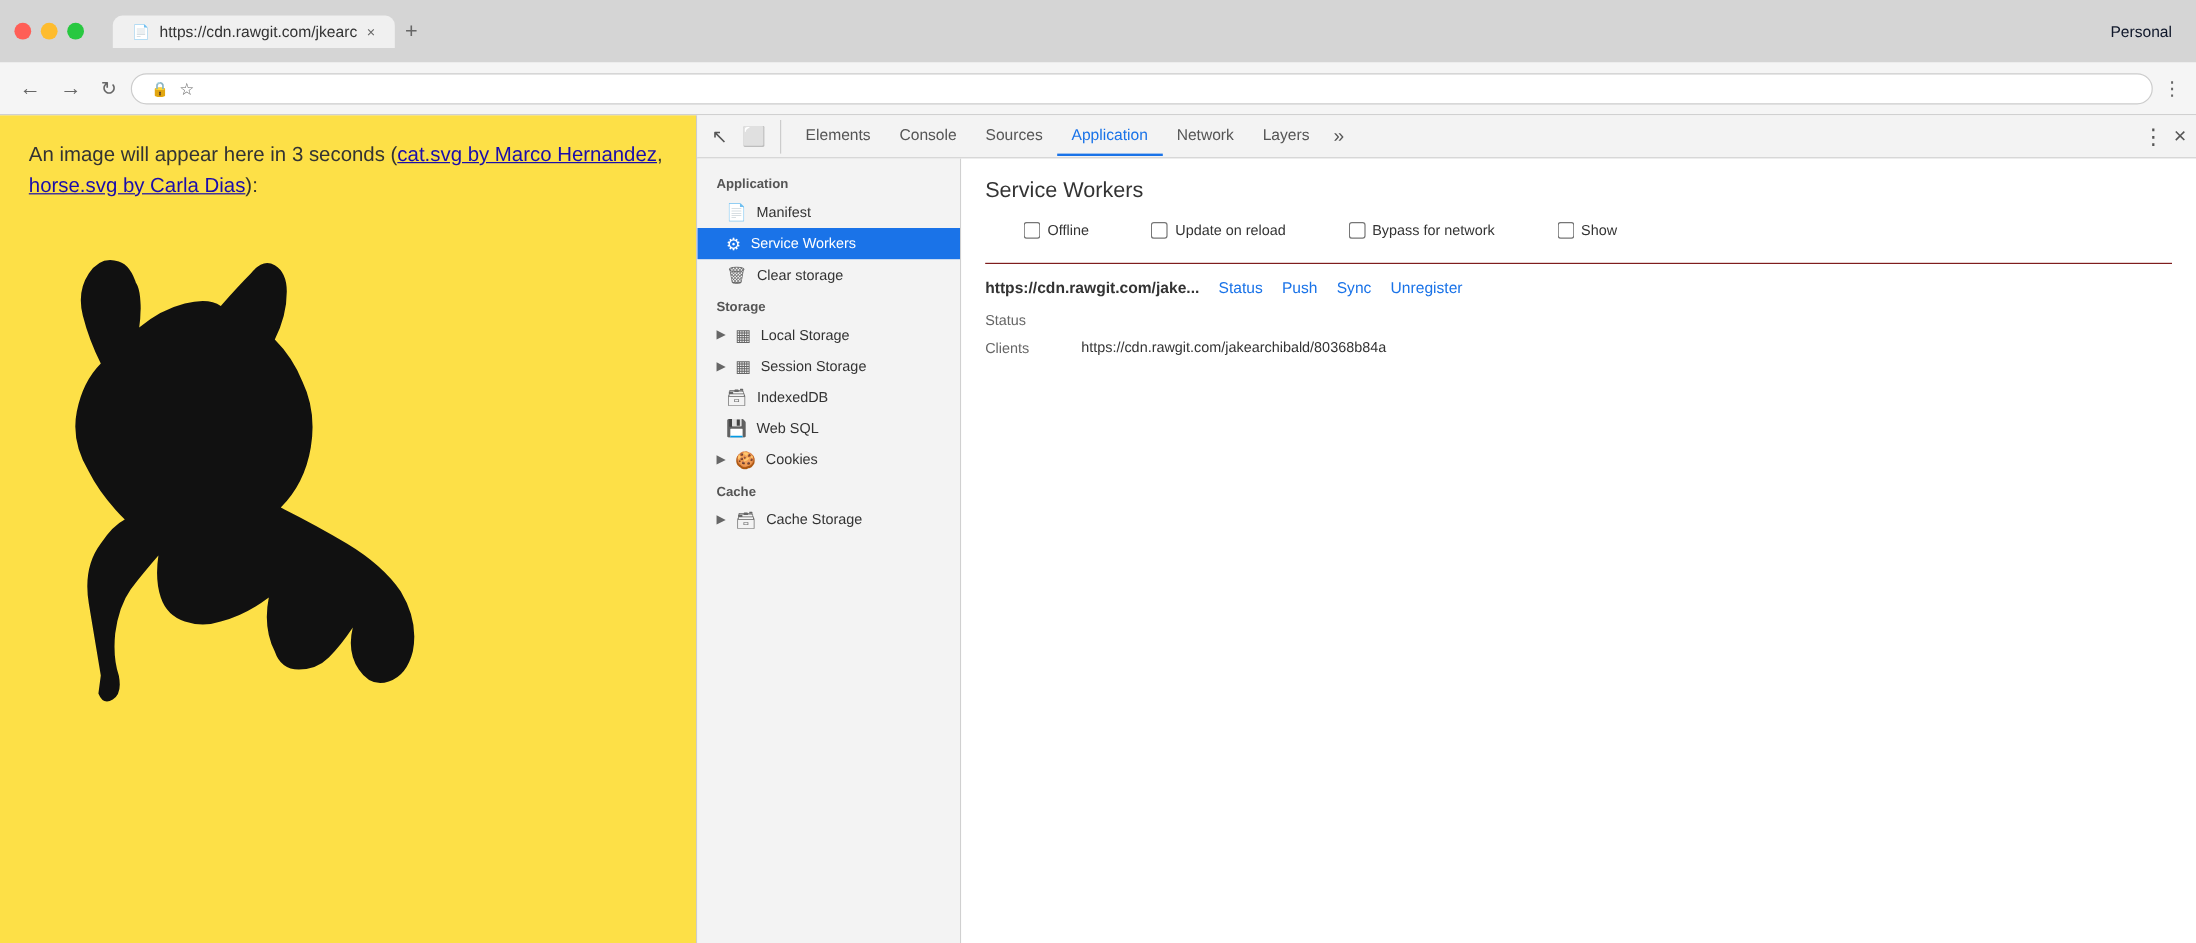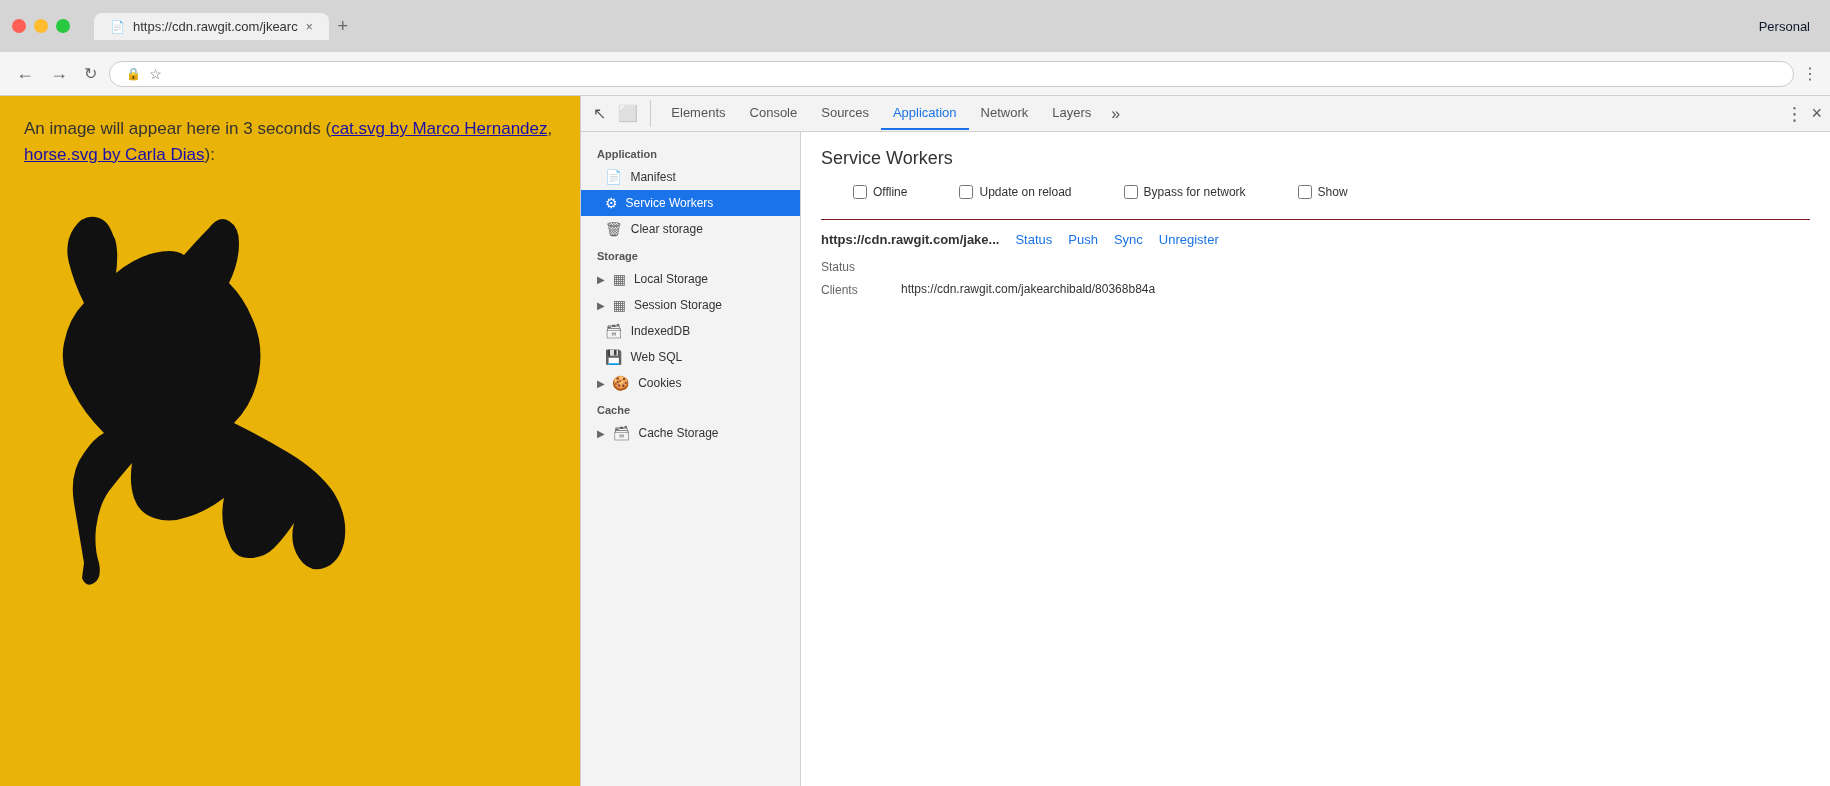--- a/index.html
+++ b/index.html
@@ -32,21 +32,21 @@
     .address-bar { flex: 1; background: white; border: 1px solid #ccc; border-radius: 20px; padding: 4px 16px; display: flex; align-items: center; gap: 8px; font-size: 13px; }
     .address-secure { color: #2e7d32; font-size: 12px; }
     .address-text { color: #1a73e8; flex: 1; white-space: nowrap; overflow: hidden; text-overflow: ellipsis; }
     .address-star { color: #666; font-size: 14px; }
     .address-menu { color: #666; font-size: 16px; }
 
     
     .main-content { display: flex; flex: 1; overflow: hidden; }
 
     
-    .page-content { flex: 1; background: #eab308; padding: 20px 24px; overflow-y: auto; max-width: 580px; }
+    .page-content { flex: 1; background: #fde047; padding: 20px 24px; overflow-y: auto; max-width: 580px; }
     .page-text { font-size: 17px; color: #333; line-height: 1.5; margin-bottom: 16px; }
     .page-link { color: #1a0dab; text-decoration: underline; cursor: pointer; }
     .cat-silhouette { width: 380px; height: 420px; }
 
     
     .devtools { flex: 1; background: #f3f3f3; display: flex; flex-direction: column; border-left: 1px solid #ccc; }
 
     
     .devtools-toolbar { background: #f3f3f3; border-bottom: 1px solid #d0d0d0; display: flex; align-items: center; padding: 0 8px; height: 36px; }
     .devtools-icons { display: flex; align-items: center; gap: 4px; border-right: 1px solid #ccc; padding-right: 8px; margin-right: 8px; }

